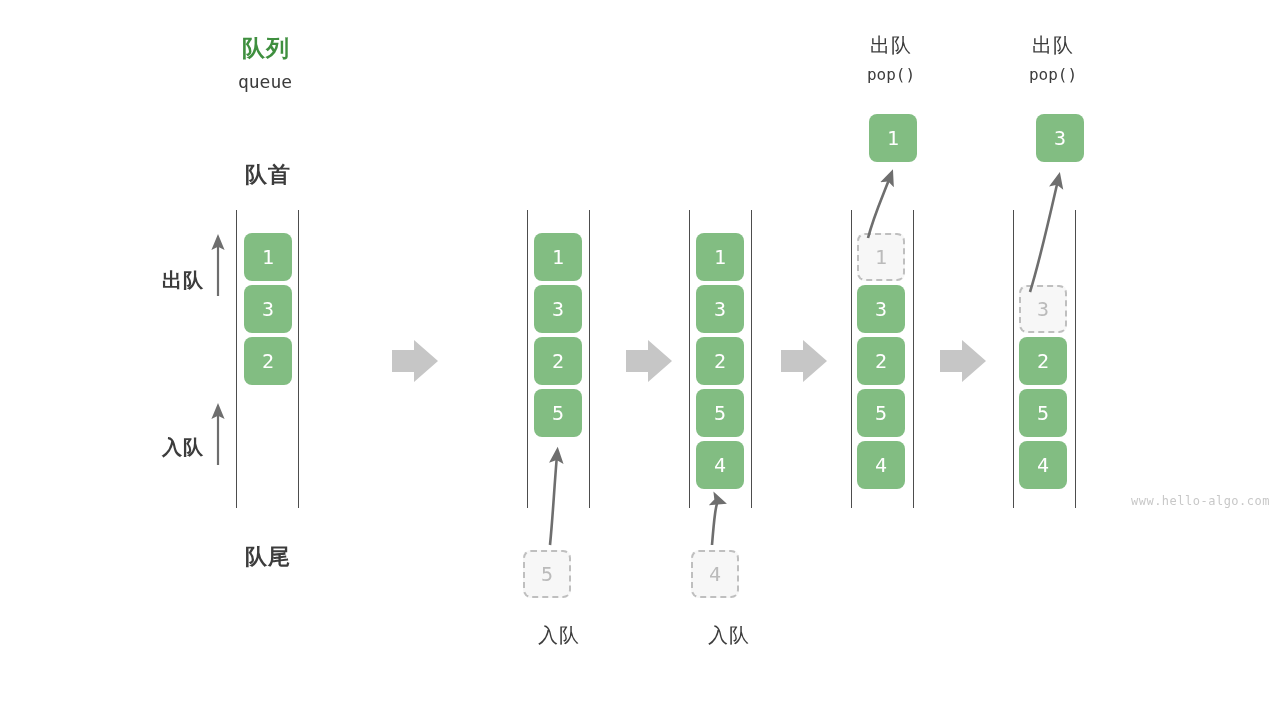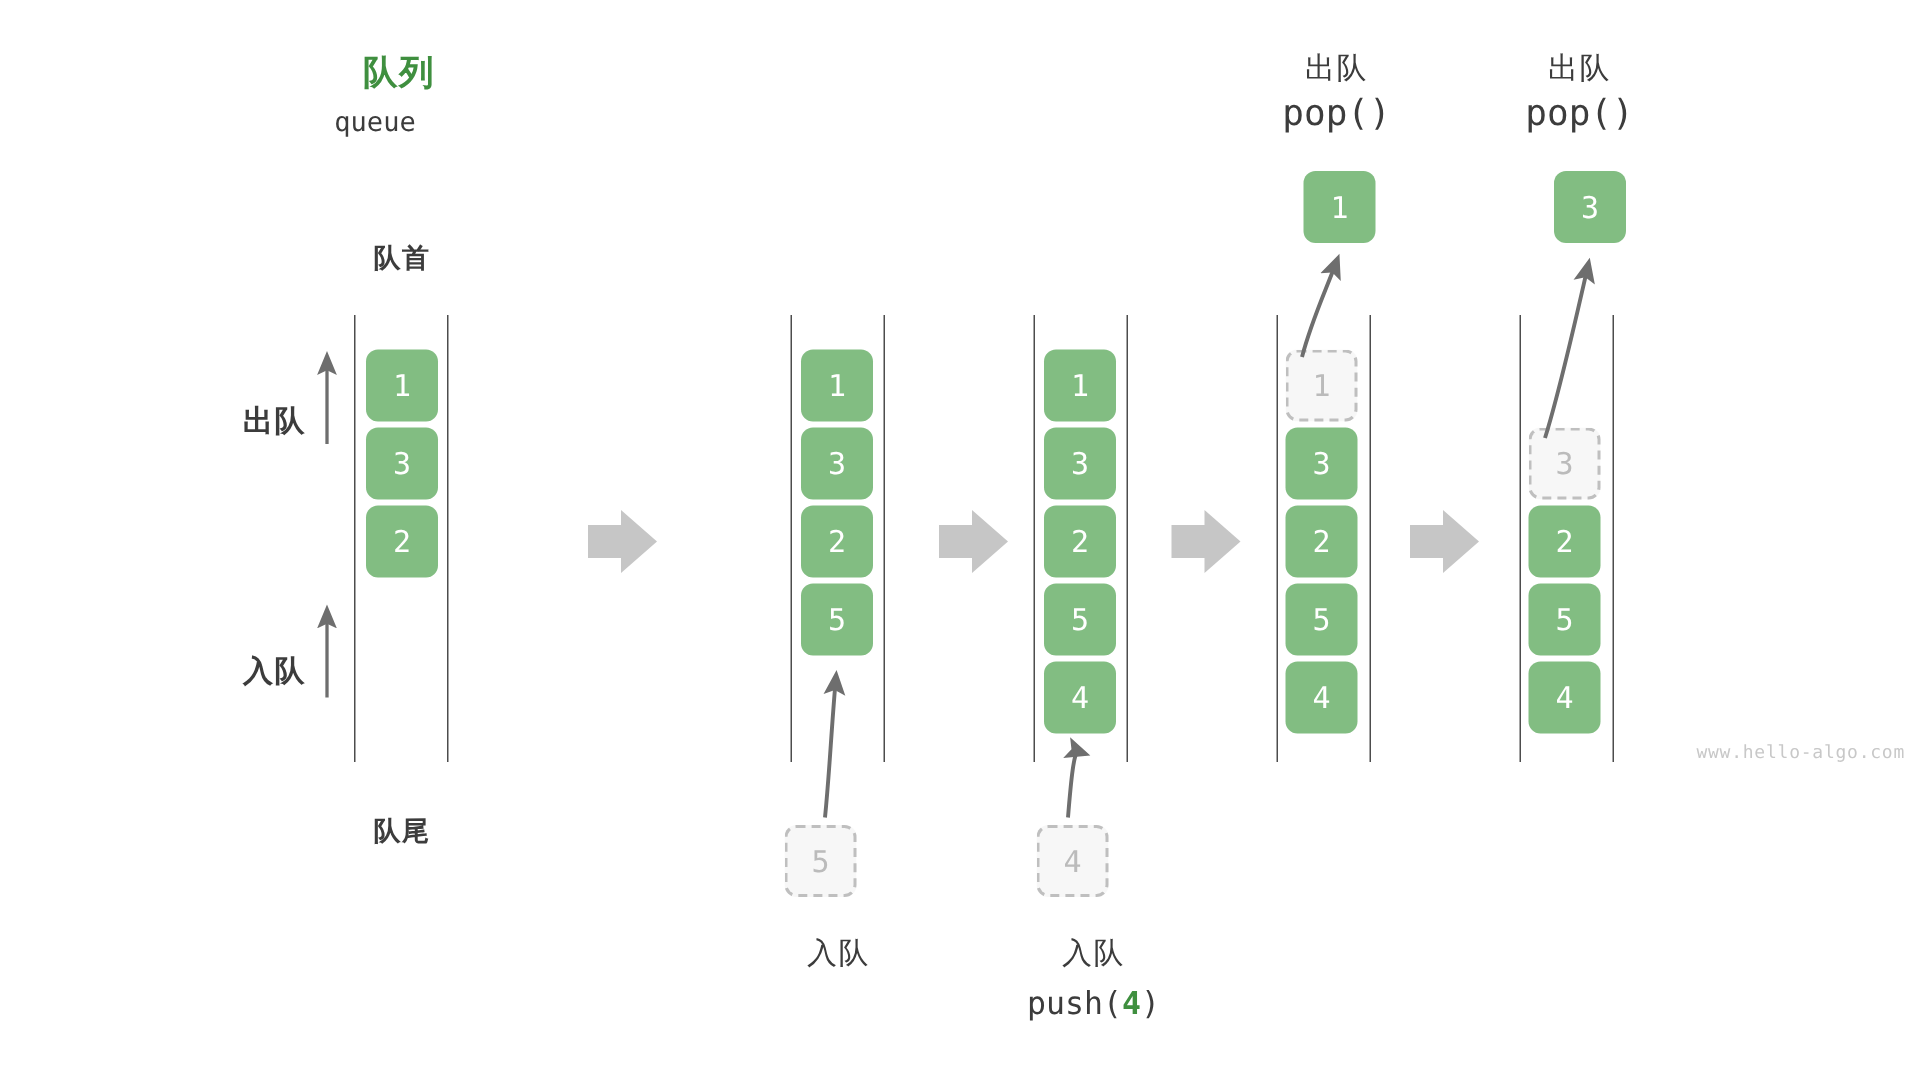--- a/index.html
+++ b/index.html
@@ -49,21 +49,21 @@
     white-space: nowrap;
     width: 160px;
   }
   .col-head .ch-cn {
     font-size: 20px;
     color: #3c3c3c;
     line-height: 30px;
     letter-spacing: 1px;
   }
   .col-head .ch-en {
-    font-size: 24px;
+    font-size: 16px;
     color: #3c3c3c;
     line-height: 30px;
     font-family: "DejaVu Sans Mono", "Liberation Mono", monospace;
   }
 
   
   .col-foot {
     text-align: center;
     white-space: nowrap;
     width: 200px;
@@ -77,21 +77,21 @@
   .col-foot .cf-en {
     font-size: 21px;
     color: #3c3c3c;
     line-height: 34px;
     font-family: "DejaVu Sans Mono", "Liberation Mono", monospace;
   }
   .col-foot .cf-en .num { color: #3f8f3f; font-weight: bold; }
 
   
   .side-label {
-    font-size: 18px;
+    font-size: 22px;
     font-weight: bold;
     color: #3c3c3c;
     text-align: center;
     white-space: nowrap;
     width: 120px;
     letter-spacing: 1px;
   }
   
   .dir-label {
     font-size: 20px;
@@ -165,21 +165,21 @@
     height: 720px;
     pointer-events: none;
   }
 </style>
 </head>
 <body>
 
 <div id="stage">
 
   <div class="abs title-cn" style="left:186px; top:33px; width:160px;">队列</div>
-  <div class="abs title-en" style="left:170px; top:71px; width:160px;">queue</div>
+  <div class="abs title-en" style="left:185px; top:71px; width:160px;">queue</div>
 
   <div class="abs side-label" style="left:208px; top:160px;">队首</div>
   <div class="abs side-label" style="left:208px; top:542px;">队尾</div>
 
   <div class="abs dir-label" style="left:134px; top:267px;">出队</div>
   <div class="abs dir-label" style="left:134px; top:434px;">入队</div>
 
   <div class="rail" style="left:236px; top:210px; height:298px;"></div>
   <div class="rail" style="left:298px; top:210px; height:298px;"></div>
 
@@ -207,21 +207,20 @@
   <div class="cell abs" style="left:696px; top:233px;">1</div>
   <div class="cell abs" style="left:696px; top:285px;">3</div>
   <div class="cell abs" style="left:696px; top:337px;">2</div>
   <div class="cell abs" style="left:696px; top:389px;">5</div>
   <div class="cell abs" style="left:696px; top:441px;">4</div>
 
   <div class="cell ghost abs" style="left:691px; top:550px;">4</div>
 
   <div class="abs col-foot" style="left:629px; top:618px;">
     <div class="cf-cn">入队</div>
-    <div class="cf-en"><span>push(</span><span class="num">4</span><span>)</span></div>
   </div>
 
   <div class="abs col-head" style="left:811px; top:30px;">
     <div class="ch-cn">出队</div>
     <div class="ch-en">pop()</div>
   </div>
 
   <div class="float-cell abs" style="left:869px; top:114px;">1</div>
 
   <div class="rail" style="left:851px; top:210px; height:298px;"></div>

